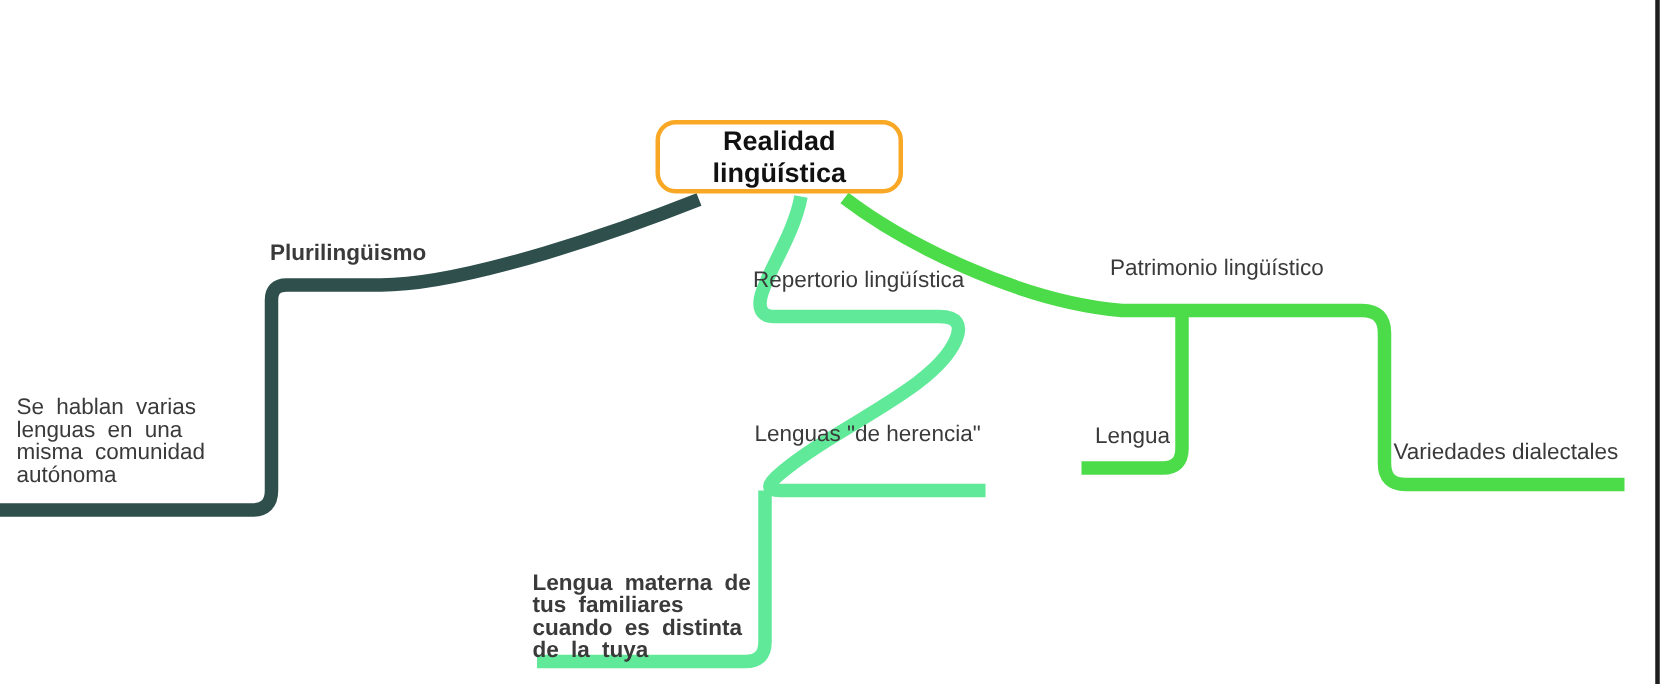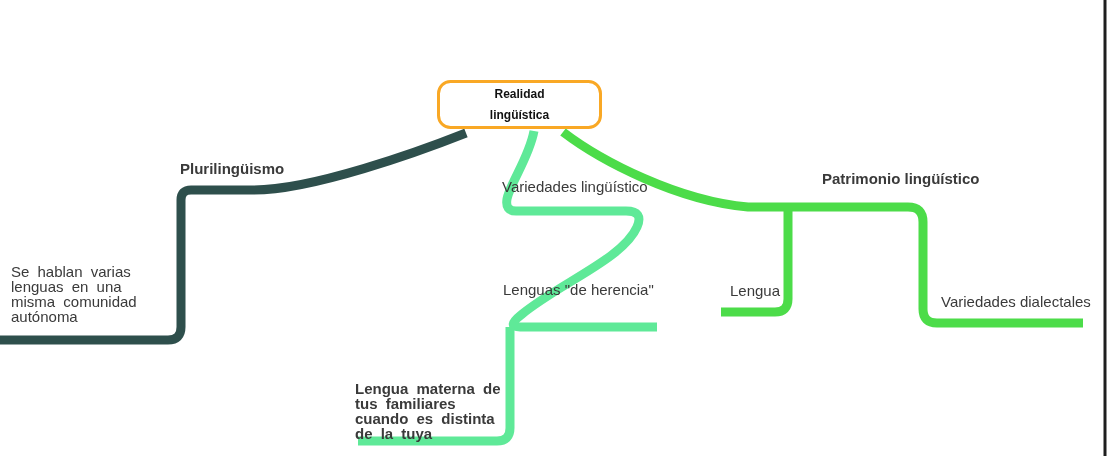--- a/index.html
+++ b/index.html
@@ -35,21 +35,21 @@
   .root-label {
     position: absolute;
     left: 437px;
     top: 80px;
     width: 165px;
     height: 50px;
     display: flex;
     align-items: center;
     justify-content: center;
     text-align: center;
-    font-size: 12px;
+    font-size: 18px;
     font-weight: bold;
     line-height: 21px;
     color: #111111;
     white-space: pre-line;
     cursor: pointer;
   }
 </style>
 </head>
 <body>
 
@@ -77,29 +77,29 @@
 
   <div style="color: rgb(58, 58, 58);">
 
     <div class="label" style="left:180px; top:161px;font-weight:bold;">Plurilingüismo</div>
 
     <div class="label block" style="left:11px; top:264px; width:160px;">Se hablan varias
 lenguas en una
 misma comunidad
 autónoma</div>
 
-    <div class="label" style="left:502px; top:179px;">Variedades lingüístico</div>
+    <div class="label" style="left:502px; top:179px;">Repertorio lingüística</div>
 
     <div class="label" style="left:503px; top:282px;">Lenguas "de herencia"</div>
 
     <div class="label block" style="left:355px; top:381px; width:155px;font-weight:bold;">Lengua materna de
 tus familiares
 cuando es distinta
 de la tuya</div>
 
-    <div class="label" style="left:822px; top:171px;font-weight:bold;">Patrimonio lingüístico</div>
+    <div class="label" style="left:740px; top:171px;">Patrimonio lingüístico</div>
 
     <div class="label" style="left:730px; top:283px;">Lengua</div>
 
-    <div class="label" style="left:929px; top:294px;padding-left:12px;">Variedades dialectales</div>
+    <div class="label" style="left:929px; top:294px;">Variedades dialectales</div>
   </div>
 
 </div>
 
 </body></html>

